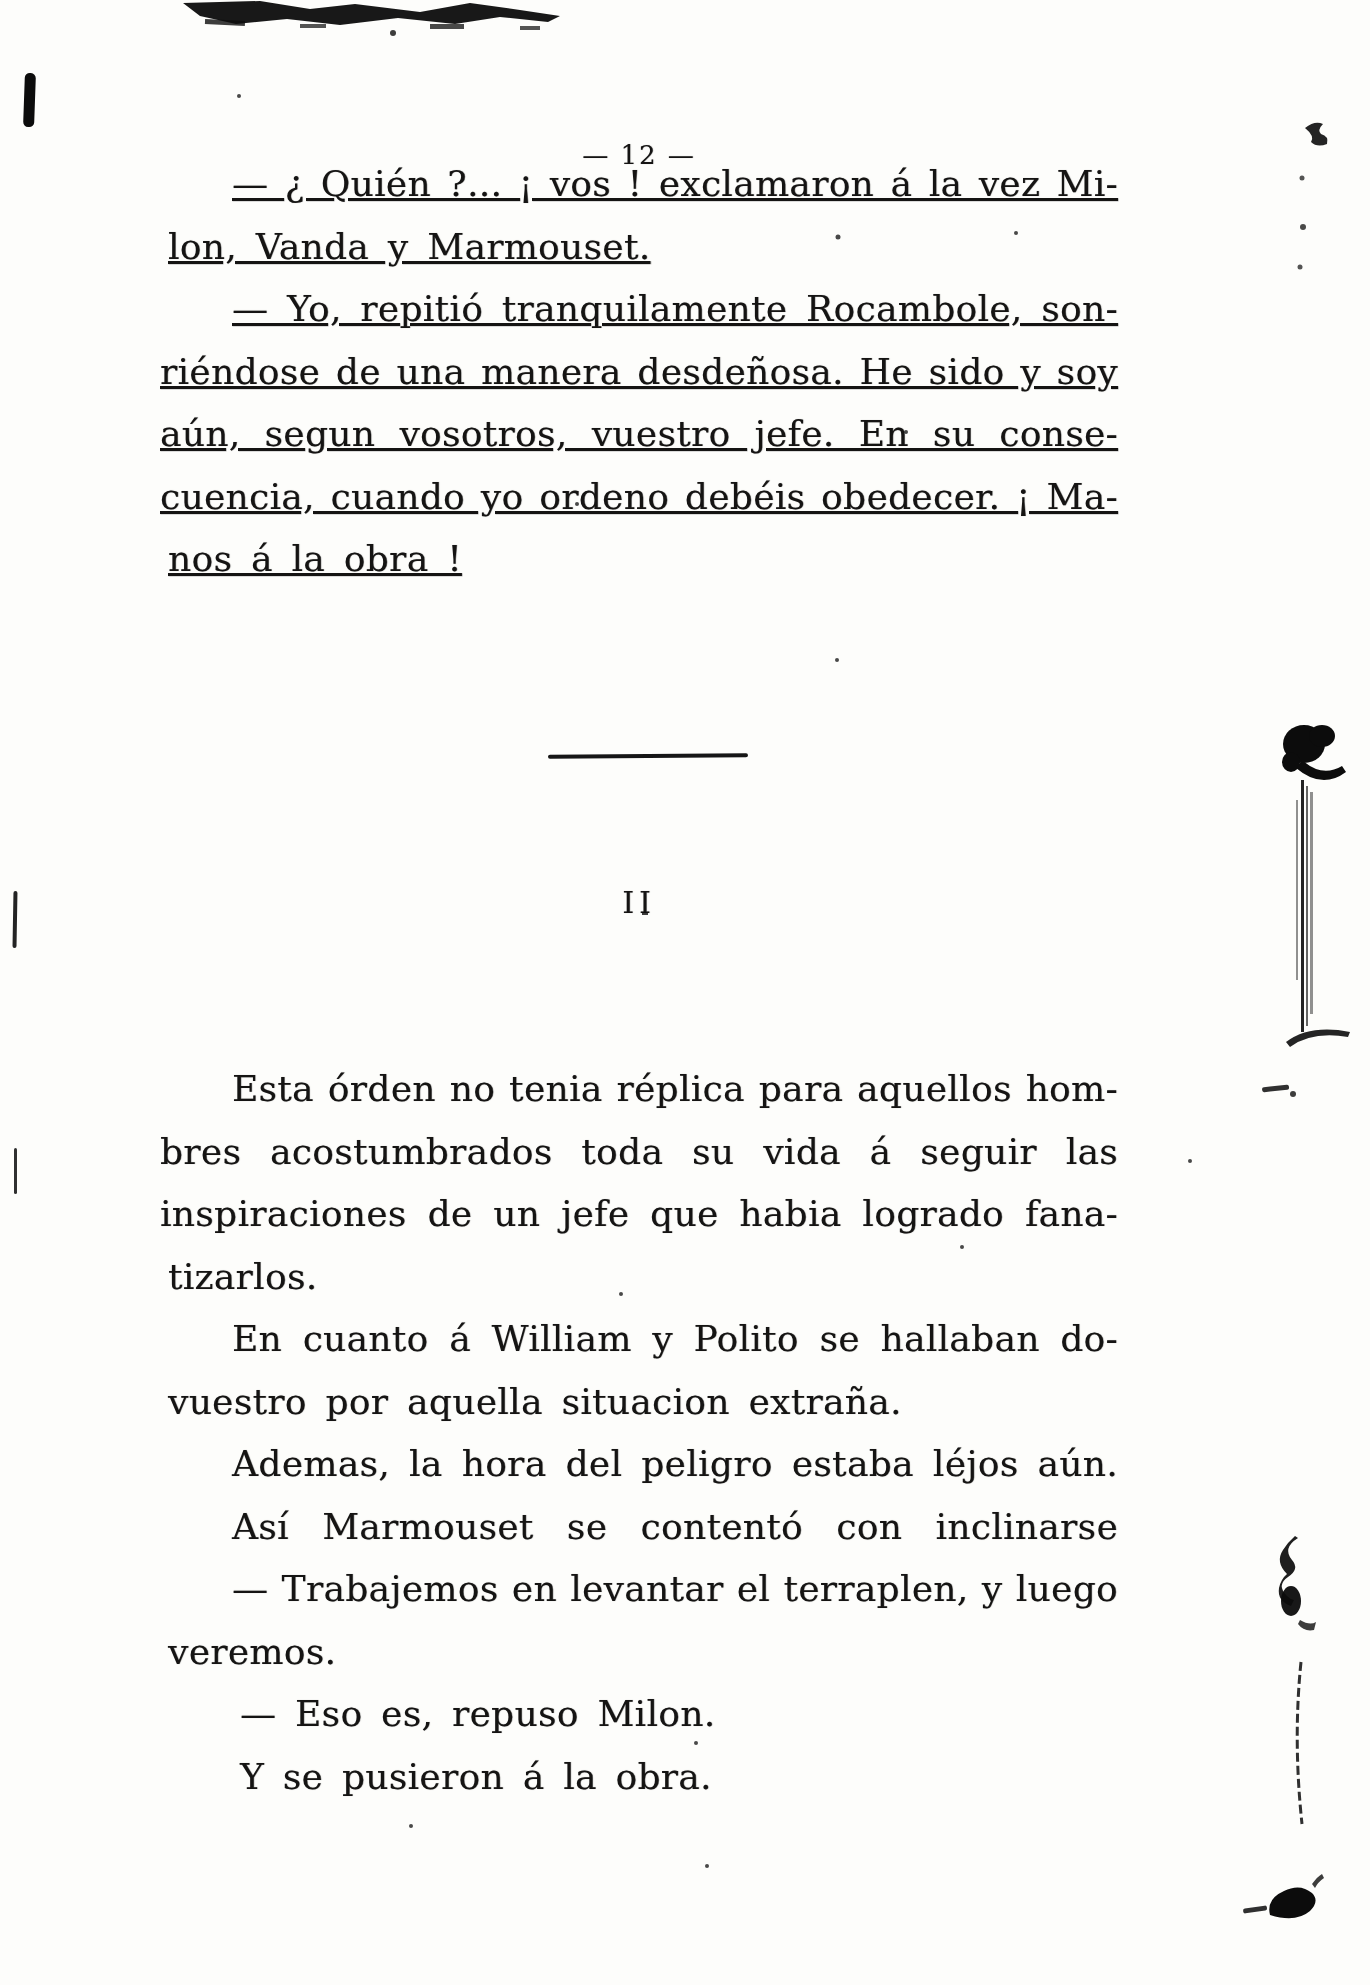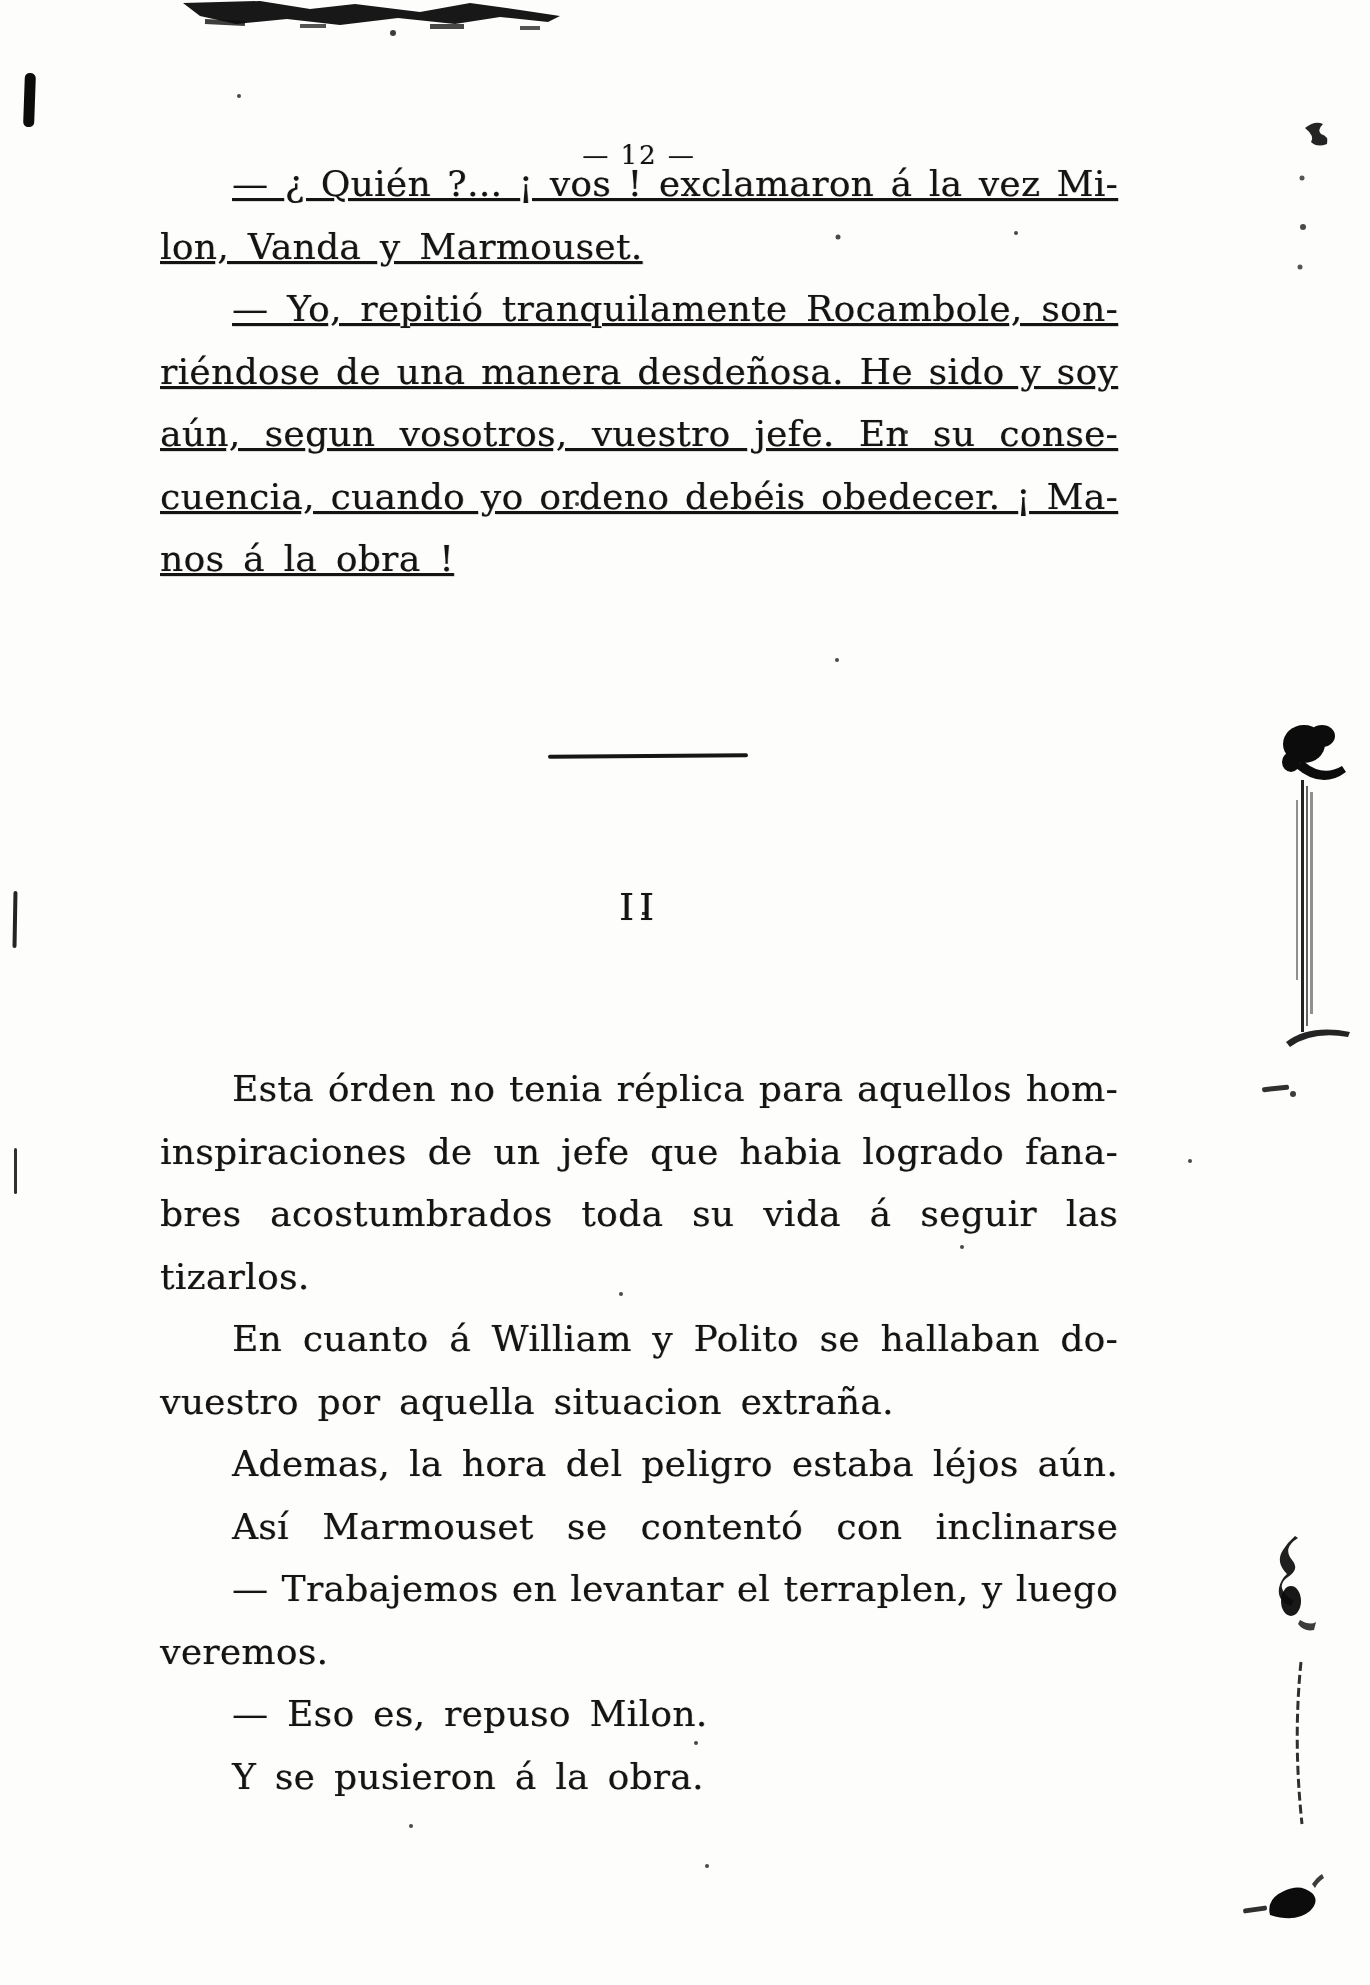--- a/index.html
+++ b/index.html
@@ -20,28 +20,28 @@
   .block-1{top:153px;text-decoration:underline;}
   .block-2{top:1058px;}
   .line{
     display:block;height:62.5px;line-height:62.5px;
     font-size:36px;letter-spacing:0.3px;
     text-align:justify;text-align-last:justify;
     text-shadow:0.5px 0.3px 0.7px rgba(20,20,20,0.5);
     white-space:normal;overflow:visible;
   }
   .line.first{text-indent:72px;}
-  .line.last{text-align:right;text-align-last:left;word-spacing:7px;}
+  .line.last{text-align:right;text-align-last:left;word-spacing:7px;margin-left:8px;}
   .divider{
     position:absolute;left:548px;top:754px;width:200px;height:4px;
     background:#161616;border-radius:2px;transform:rotate(-0.4deg);
   }
   .chapter{
     position:absolute;left:160px;top:885px;width:958px;
-    text-align:center;font-size:38px;letter-spacing:5px;
+    text-align:center;font-size:30px;letter-spacing:5px;
     text-shadow:0.5px 0.3px 0.7px rgba(20,20,20,0.5);
   }
   .artifacts{position:absolute;left:0;top:0;pointer-events:none;}
 </style>
 </head>
 <body>
 
 <div class="page">
 
   <div class="page-number">— 12 —</div>
@@ -55,22 +55,22 @@
     <div class="line">cuencia, cuando yo ordeno debéis obedecer. ¡ Ma-</div>
     <div class="line last">nos á la obra !</div>
   </div>
 
   <div class="divider"></div>
 
   <div class="chapter">II</div>
 
   <div class="textblock block-2">
     <div class="line first">Esta órden no tenia réplica para aquellos hom-</div>
+    <div class="line">bres acostumbrados toda su vida á seguir las</div>
     <div class="line">inspiraciones de un jefe que habia logrado fana-</div>
-    <div class="line">bres acostumbrados toda su vida á seguir las</div>
     <div class="line last">tizarlos.</div>
     <div class="line first">En cuanto á William y Polito se hallaban do-</div>
     <div class="line last">vuestro por aquella situacion extraña.</div>
     <div class="line first">Ademas, la hora del peligro estaba léjos aún.</div>
     <div class="line first">Así Marmouset se contentó con inclinarse</div>
     <div class="line first">— Trabajemos en levantar el terraplen, y luego</div>
     <div class="line last">veremos.</div>
     <div class="line first last">— Eso es, repuso Milon.</div>
     <div class="line first last">Y se pusieron á la obra.</div>
   </div>

